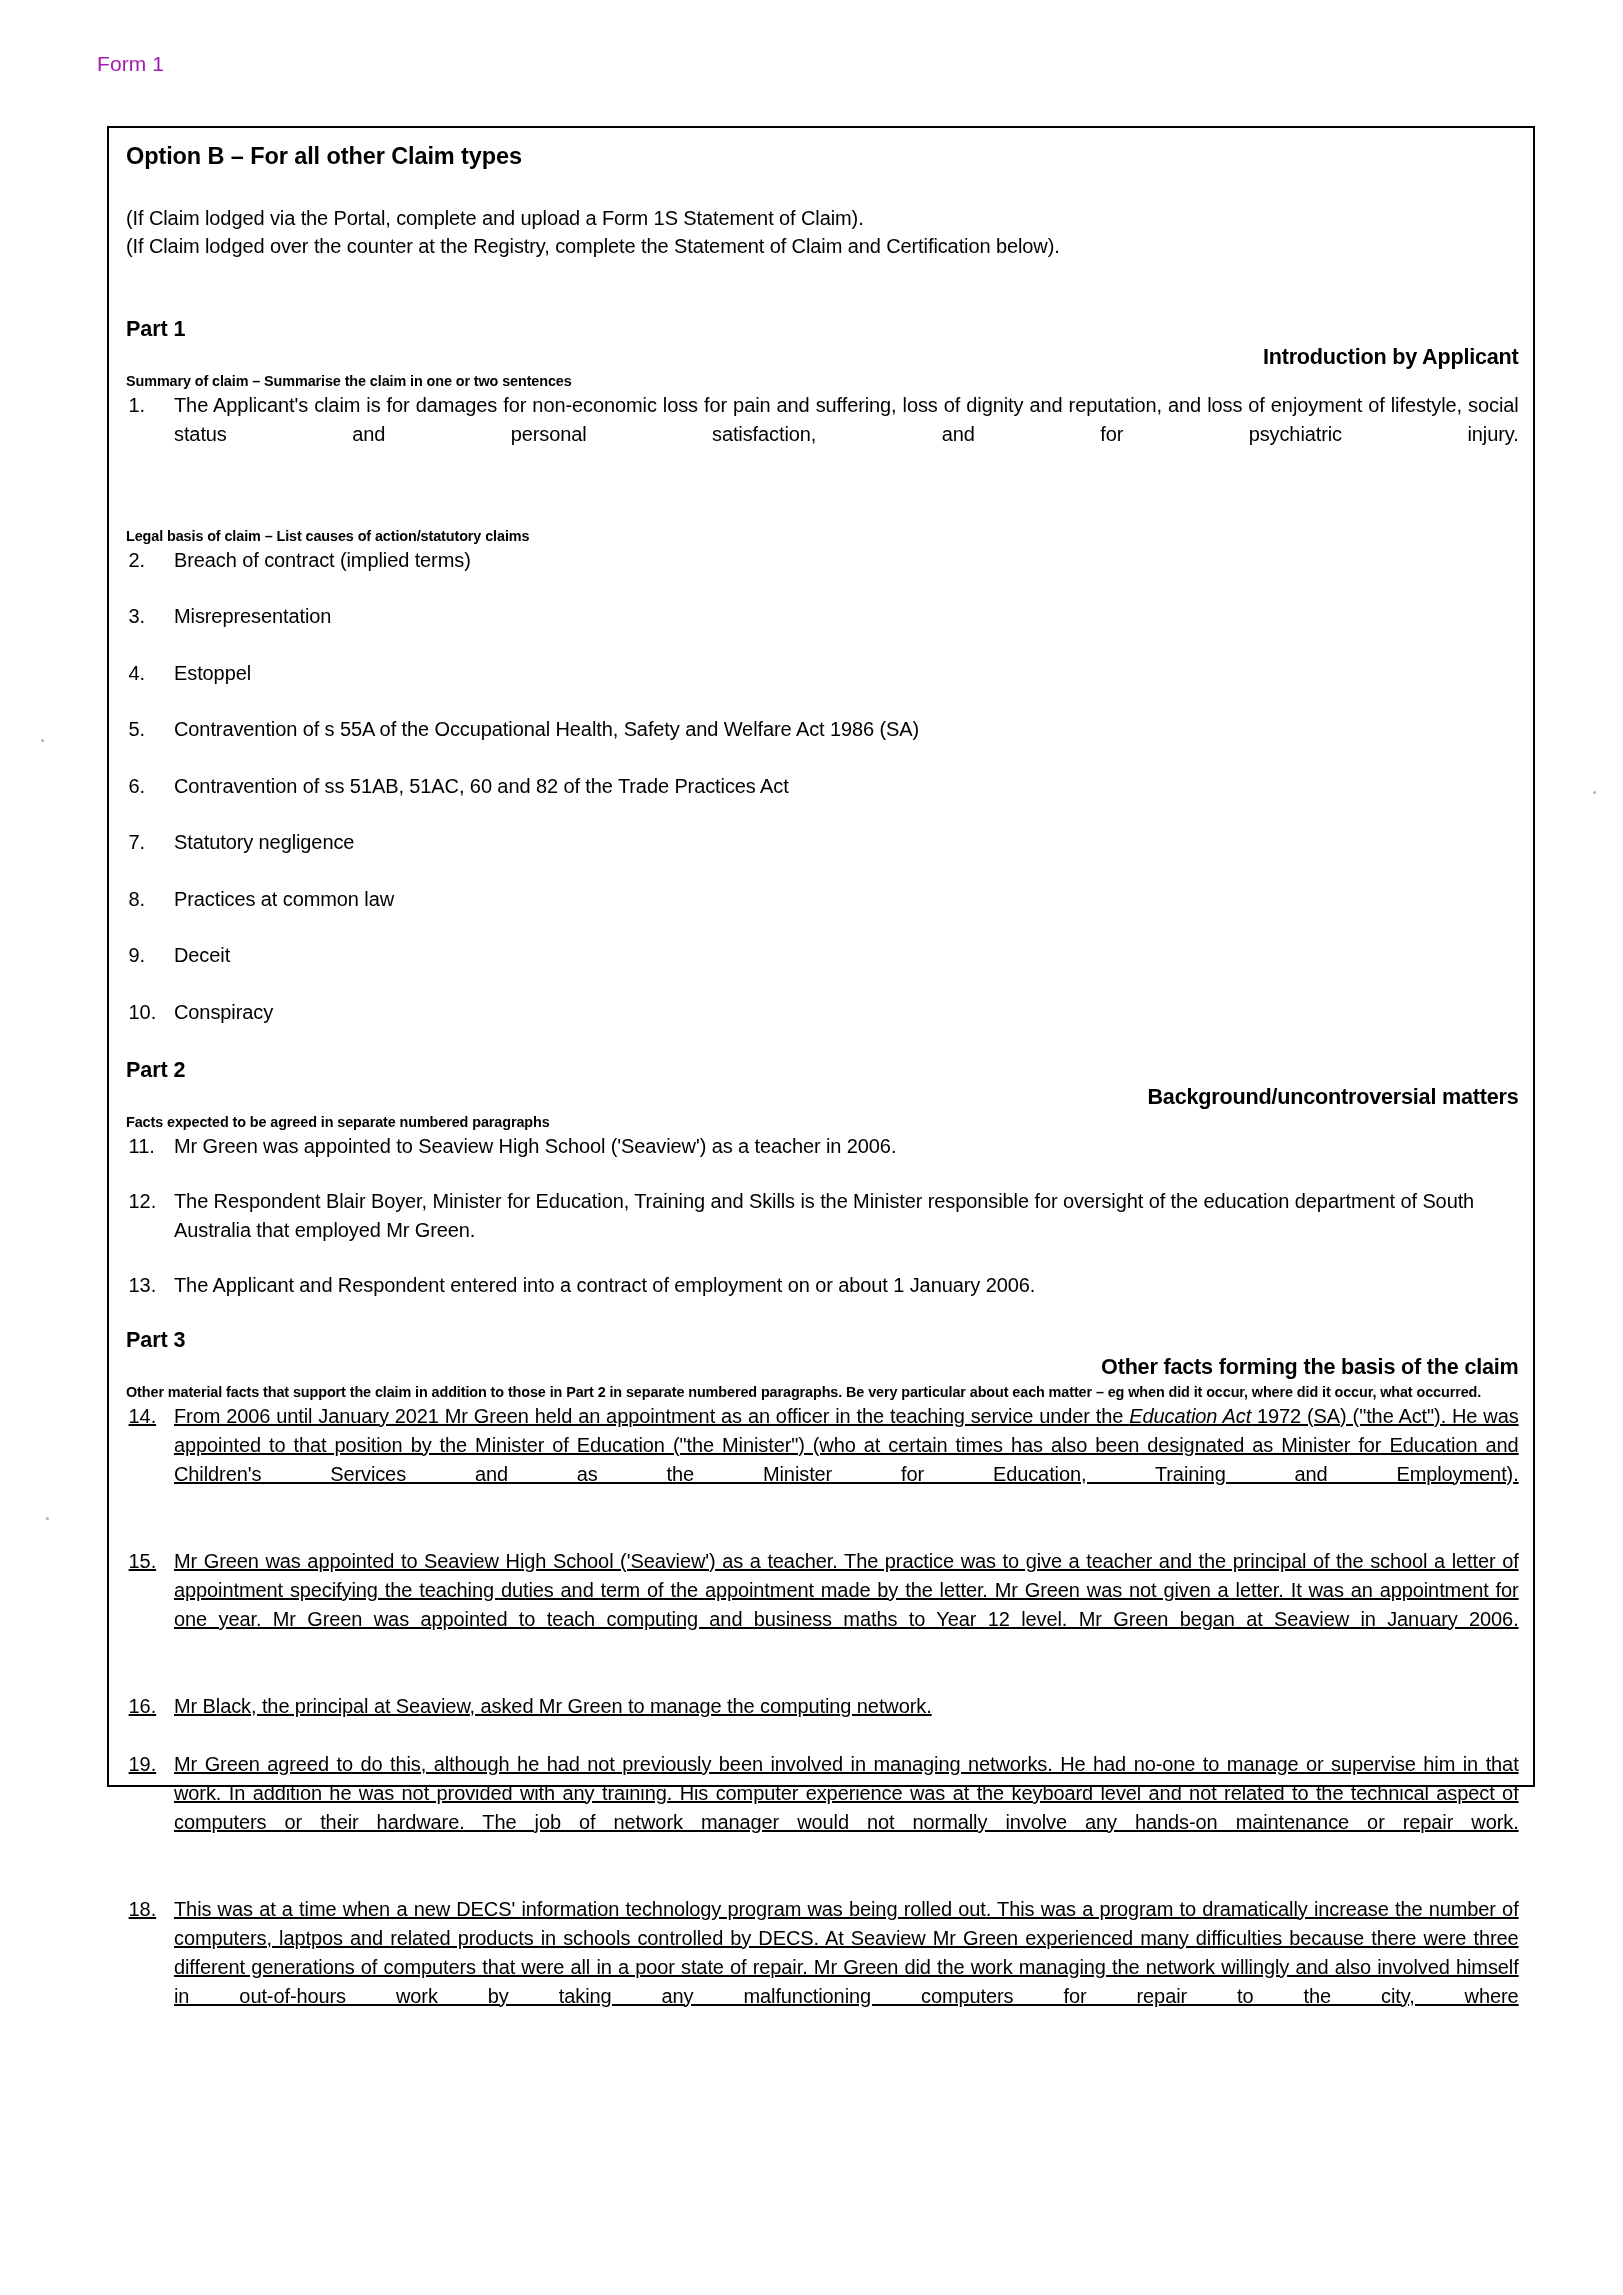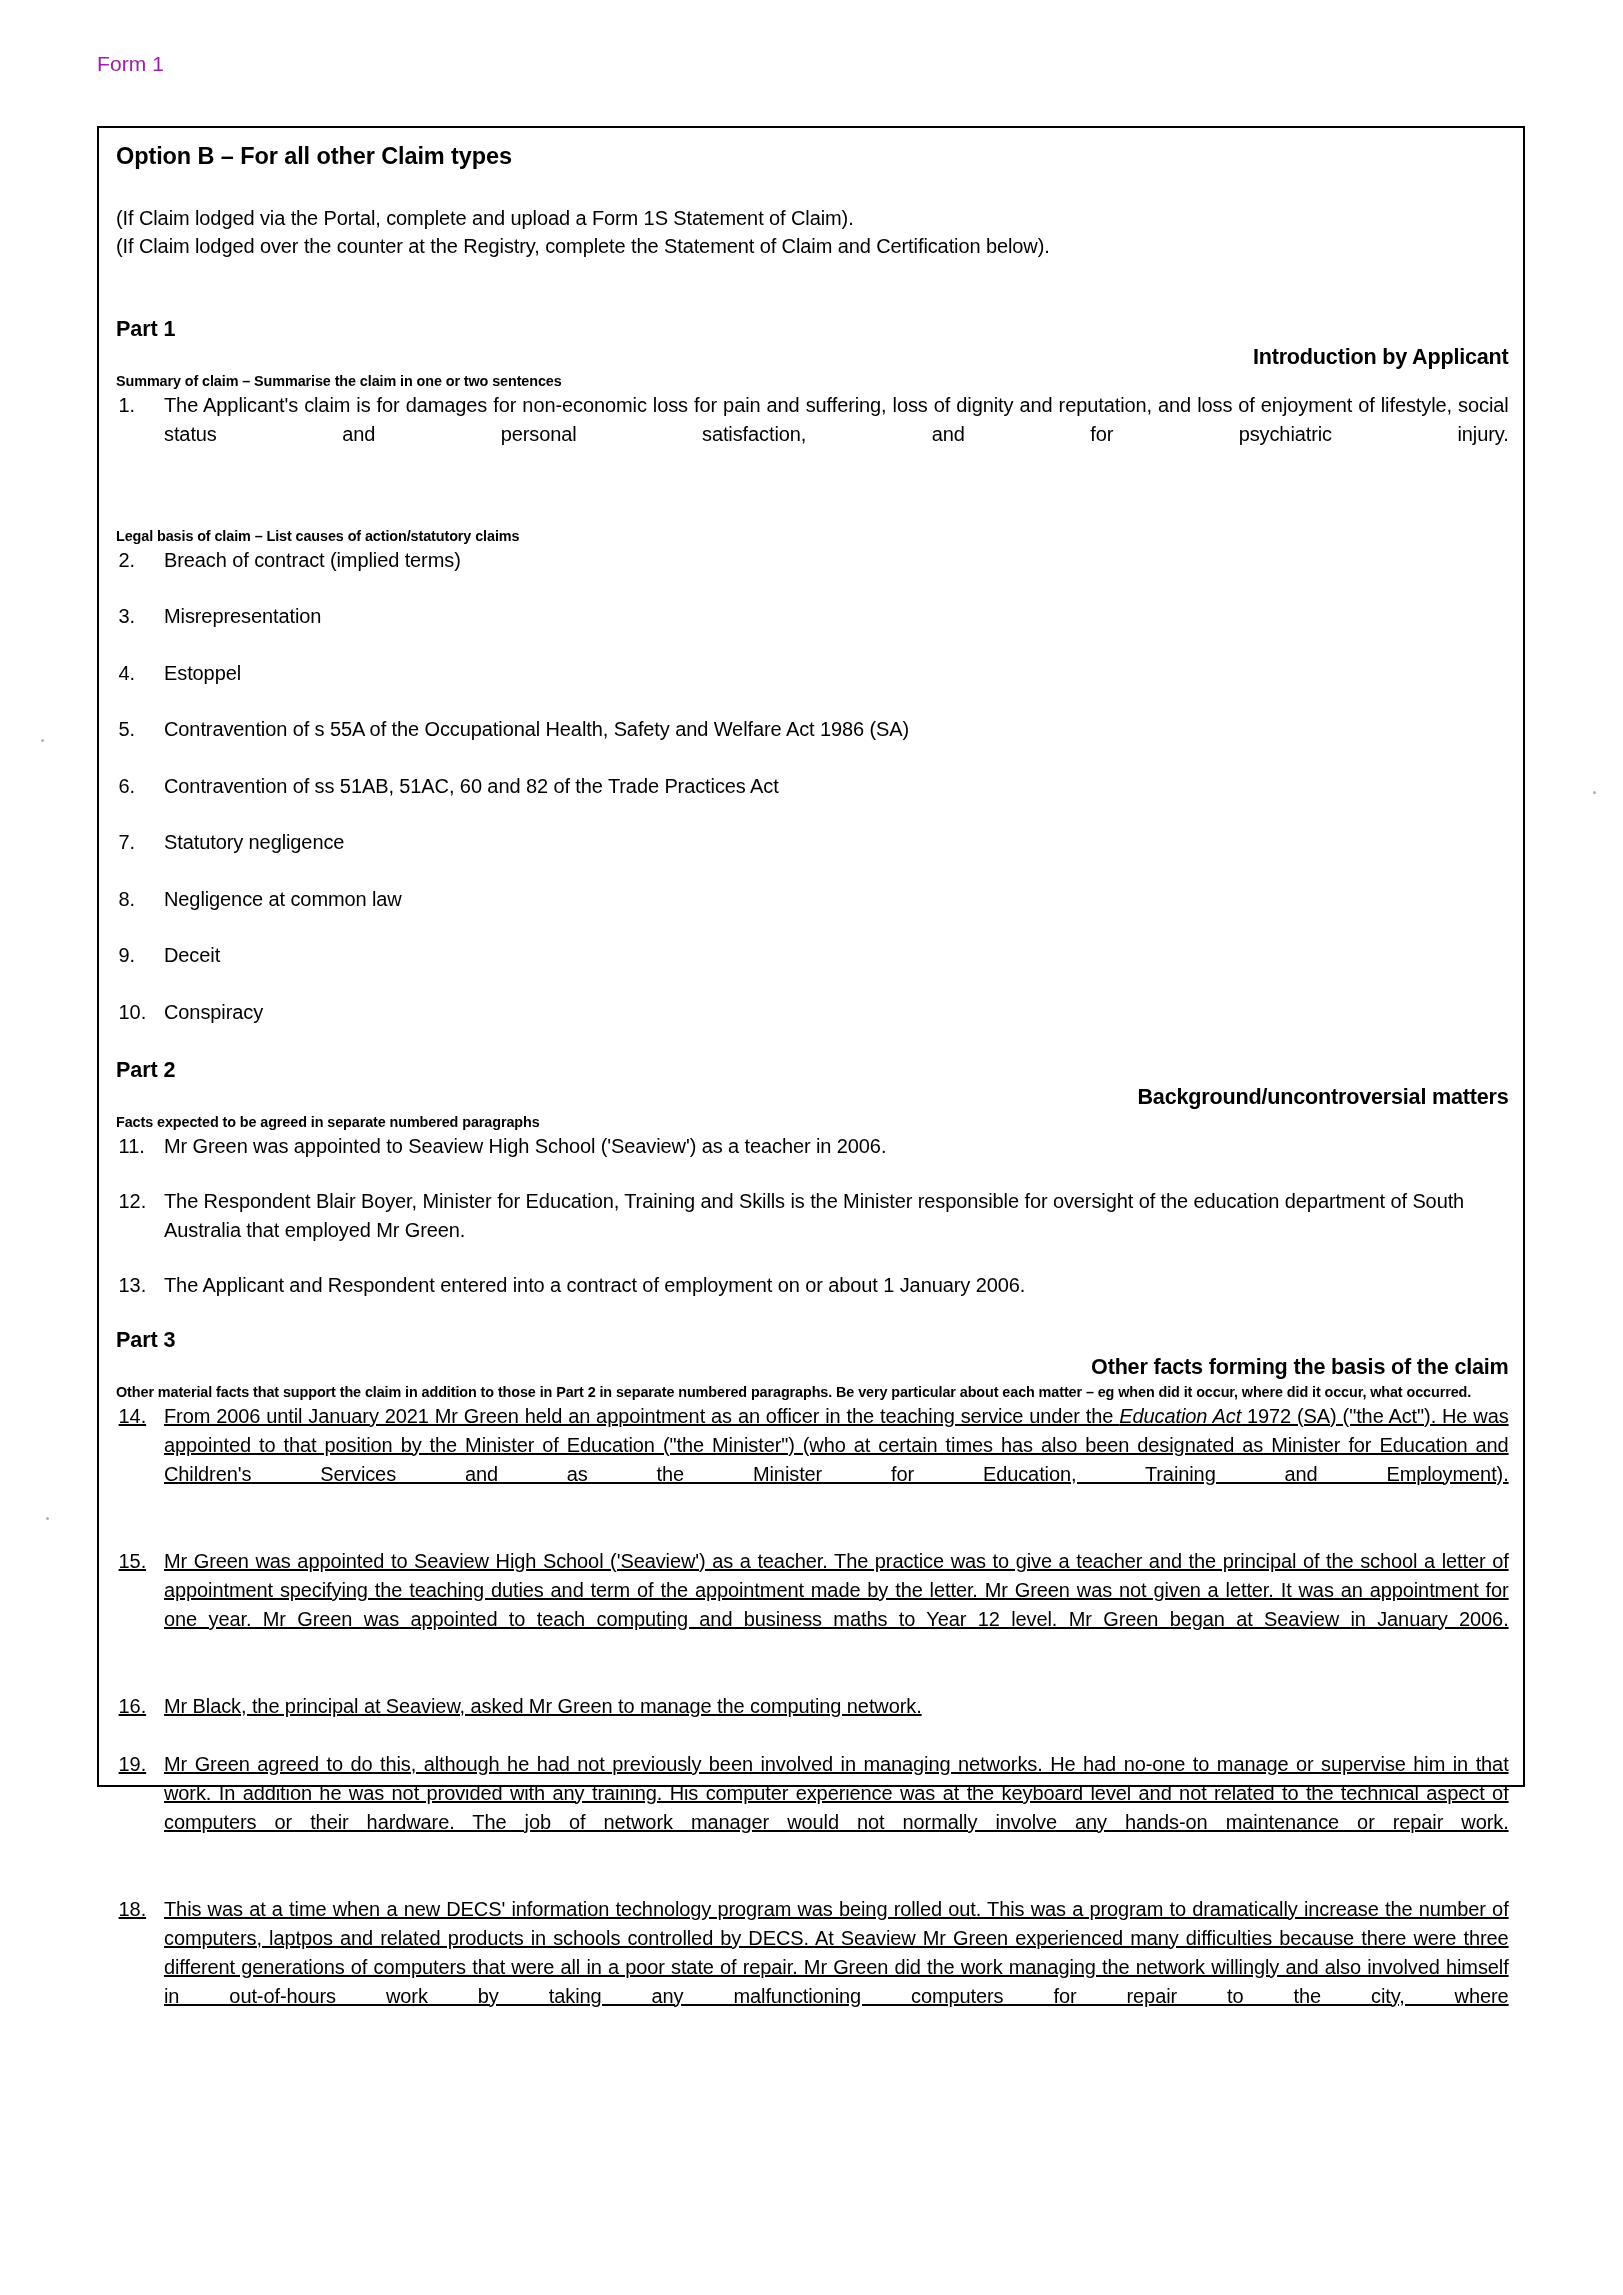--- a/index.html
+++ b/index.html
@@ -24,21 +24,21 @@
   .form-label {
     position: absolute;
     left: 97px;
     top: 52px;
     font-size: 21px;
     letter-spacing: 0.1px;
     color: #a21caf;
   }
   .frame {
     position: absolute;
-    left: 97px;
+    left: 107px;
     top: 126px;
     width: 1428px;
     height: 1661px;
     border: 2.6px solid #000000;
     box-sizing: border-box;
     background: #ffffff;
   }
   .inner {
     position: absolute;
     left: 17px;
@@ -192,21 +192,21 @@
           <li class="li">
             <span class="num">6.</span>
             <span class="txt">Contravention of ss 51AB, 51AC, 60 and 82 of the Trade Practices Act</span>
           </li>
           <li class="li">
             <span class="num">7.</span>
             <span class="txt">Statutory negligence</span>
           </li>
           <li class="li">
             <span class="num">8.</span>
-            <span class="txt">Negligence at common law</span>
+            <span class="txt">Practices at common law</span>
           </li>
           <li class="li">
             <span class="num">9.</span>
             <span class="txt">Deceit</span>
           </li>
           <li class="li">
             <span class="num">10.</span>
             <span class="txt">Conspiracy</span>
           </li>
         </ol>

